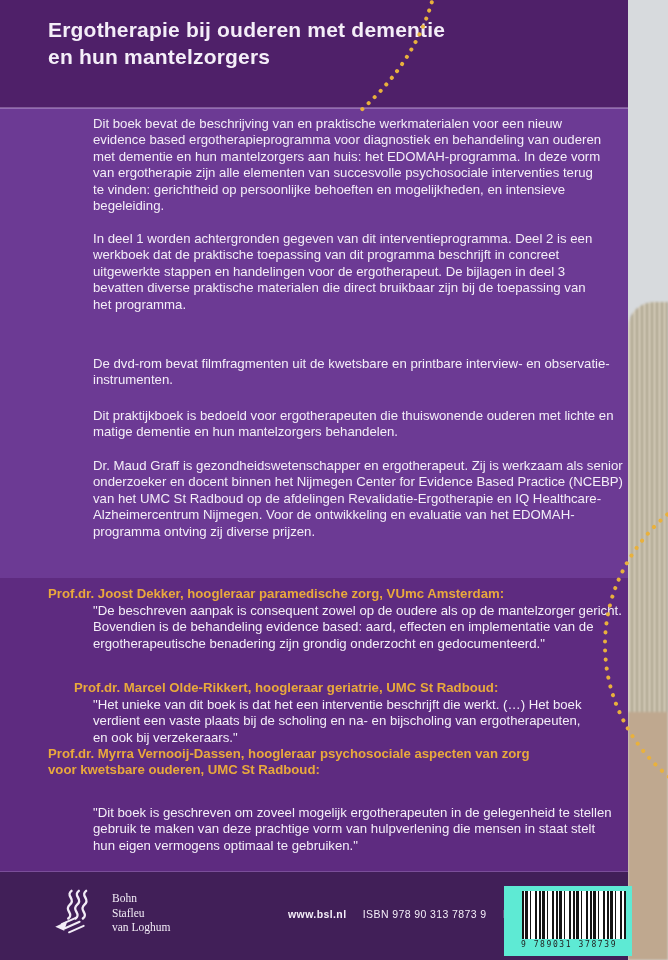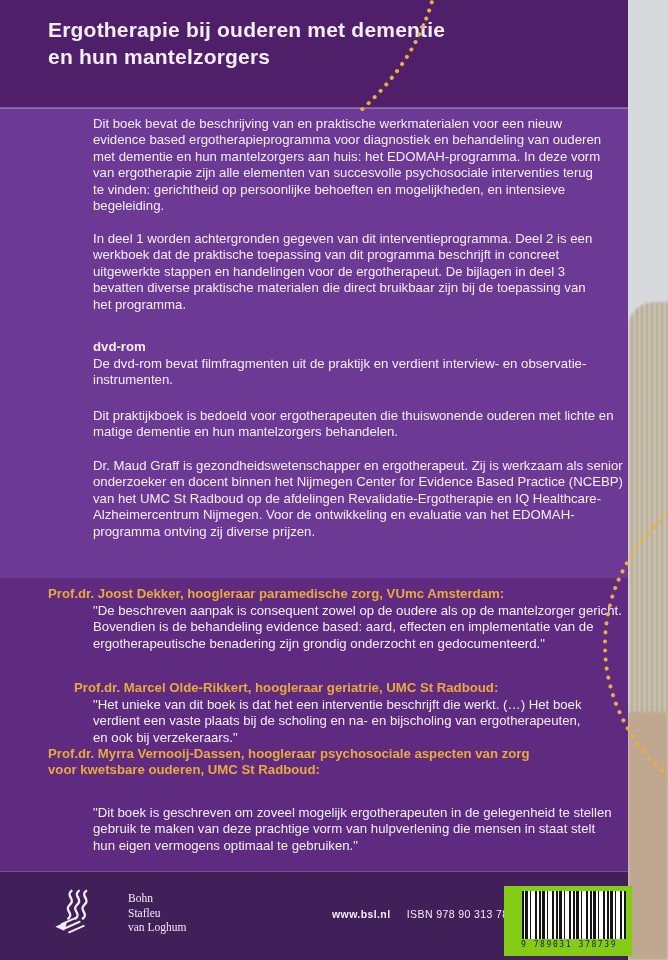--- a/index.html
+++ b/index.html
@@ -34,27 +34,27 @@
   .p-aud{top:408px;}
   .p-bio{top:458px;}
 
   .q-head{font-size:13.2px;line-height:16.2px;font-weight:bold;color:#e9a93c;width:560px;left:48px;}
   .q1h{top:586px;} .q1t{top:603px;}
   .q2h{top:680px;padding-left:26px;} .q2t{top:697px;}
   .q3h{top:746px;} .q3t{top:805px;}
 
   
   .logo-mark{position:absolute;left:52px;top:886px;}
-  .logo-text{position:absolute;left:128px;top:891px;color:#f2ecf6;
+  .logo-text{position:absolute;left:112px;top:891px;color:#f2ecf6;
              font-family:"Liberation Serif", serif;font-size:11.5px;line-height:14.5px;white-space:pre-line;}
   .footer-line{position:absolute;left:288px;top:908px;font-size:10.5px;color:#f4eef8;letter-spacing:.4px;}
-  .footer-line .site{font-weight:bold;margin-left:44px;}
+  .footer-line .site{font-weight:bold;}
   .footer-line .gap{margin-left:13px;}
 
-  .barcode-box{position:absolute;left:504px;top:886px;width:128px;height:70px;background:#84cc16;}
+  .barcode-box{position:absolute;left:504px;top:886px;width:128px;height:70px;background:#5eead4;}
   .bars{position:absolute;left:18px;top:5px;width:104px;height:48px;
         background:repeating-linear-gradient(90deg,#141414 0 2px,#fff 2px 3px,#141414 3px 6px,#fff 6px 8px,#141414 8px 9px,#fff 9px 13px,#141414 13px 15px,#fff 15px 17px);}
   .barcode-digits{position:absolute;left:6px;top:54px;width:118px;text-align:center;
         font-family:"DejaVu Sans Mono", monospace;font-size:8px;letter-spacing:1.6px;color:#222;}
 
   .dots-overlay{position:absolute;left:0;top:0;pointer-events:none;}
 </style>
 </head>
 <body>
 
@@ -81,22 +81,21 @@
 evidence based ergotherapieprogramma voor diagnostiek en behandeling van ouderen
 met dementie en hun mantelzorgers aan huis: het EDOMAH-programma. In deze vorm
 van ergotherapie zijn alle elementen van succesvolle psychosociale interventies terug
 te vinden: gerichtheid op persoonlijke behoeften en mogelijkheden, en intensieve
 begeleiding.</div>
     <div class="txt body-txt p-parts">In deel 1 worden achtergronden gegeven van dit interventieprogramma. Deel 2 is een
 werkboek dat de praktische toepassing van dit programma beschrijft in concreet
 uitgewerkte stappen en handelingen voor de ergotherapeut. De bijlagen in deel 3
 bevatten diverse praktische materialen die direct bruikbaar zijn bij de toepassing van
 het programma.</div>
-    <div class="txt body-txt h-dvd">dvd-rom</div>
-    <div class="txt body-txt p-dvd">De dvd-rom bevat filmfragmenten uit de praktijk en verdient interview- en observatie-
+    <div class="txt body-txt p-dvd">De dvd-rom bevat filmfragmenten uit de kwetsbare en printbare interview- en observatie-
 instrumenten.</div>
     <div class="txt body-txt p-aud">Dit praktijkboek is bedoeld voor ergotherapeuten die thuiswonende ouderen met lichte en
 matige dementie en hun mantelzorgers behandelen.</div>
     <div class="txt body-txt p-bio">Dr. Maud Graff is gezondheidswetenschapper en ergotherapeut. Zij is werkzaam als senior
 onderzoeker en docent binnen het Nijmegen Center for Evidence Based Practice (NCEBP)
 van het UMC St Radboud op de afdelingen Revalidatie-Ergotherapie en IQ Healthcare-
 Alzheimercentrum Nijmegen. Voor de ontwikkeling en evaluatie van het EDOMAH-
 programma ontving zij diverse prijzen.</div>
 
     <div class="txt q-head q1h">Prof.dr. Joost Dekker, hoogleraar paramedische zorg, VUmc Amsterdam:</div>

